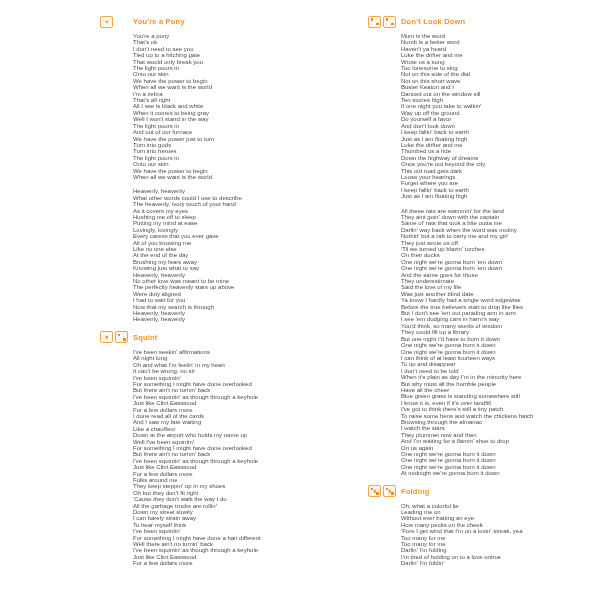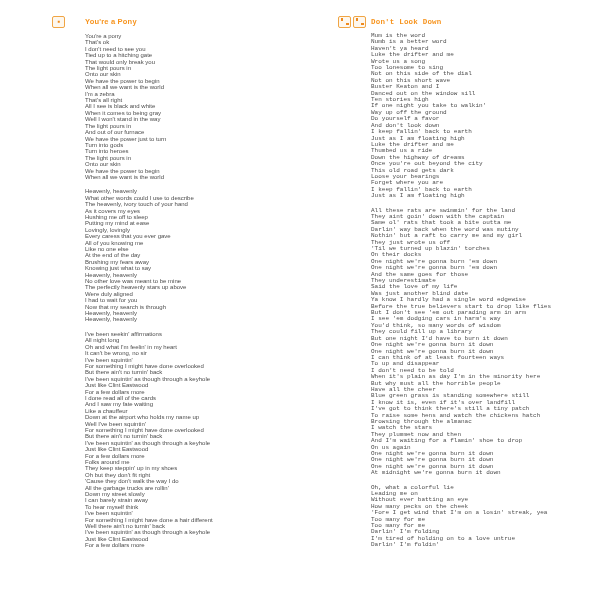--- a/index.html
+++ b/index.html
@@ -17,24 +17,25 @@
     font-family:"Liberation Sans","DejaVu Sans",sans-serif;
     -webkit-font-smoothing:antialiased;
   }
   .page{
     width:600px;
     height:590px;
     background:var(--bg);
     overflow:hidden;
     display:flex;
     padding-top:15px;
+    padding-left:48px;
   }
   .column{width:250px;}
   .column.left{margin-left:52px;}
-  .column.right{margin-left:36px;font-family:Liberation Mono, monospace;}
+  .column.right{margin-left:36px;}
   .section{margin-bottom:8px;}
   .section-header{
     display:flex;
     align-items:center;
     margin-bottom:5px;
     min-height:13px;
   }
   .dice{
     width:33px;
     flex:0 0 33px;
@@ -135,20 +136,32 @@
           <div class="lyric-line">No other love was meant to be mine</div>
           <div class="lyric-line">The perfectly heavenly stars up above</div>
           <div class="lyric-line">Were duly aligned</div>
           <div class="lyric-line">I had to wait for you</div>
           <div class="lyric-line">Now that my search is through</div>
           <div class="lyric-line">Heavenly, heavenly</div>
           <div class="lyric-line">Heavenly, heavenly</div>
         </div>
       </div>
       <div class="section">
+        <div class="section-header">
+          <span class="dice">
+            <span class="die">
+              <span class="dot c"></span>
+            </span>
+            <span class="die">
+              <span class="dot tl"></span>
+              <span class="dot br"></span>
+            </span>
+          </span>
+          <span class="track-title">Squint</span>
+        </div>
         <div class="lyrics">
           <div class="lyric-line">I've been seekin' affirmations</div>
           <div class="lyric-line">All night long</div>
           <div class="lyric-line">Oh and what I'm feelin' in my heart</div>
           <div class="lyric-line">It can't be wrong, no sir</div>
           <div class="lyric-line">I've been squintin'</div>
           <div class="lyric-line">For something I might have done overlooked</div>
           <div class="lyric-line">But there ain't no turnin' back</div>
           <div class="lyric-line">I've been squintin' as though through a keyhole</div>
           <div class="lyric-line">Just like Clint Eastwood</div>
@@ -264,20 +277,35 @@
           <div class="lyric-line">They plummet now and then</div>
           <div class="lyric-line">And I'm waiting for a flamin' shoe to drop</div>
           <div class="lyric-line">On us again</div>
           <div class="lyric-line">One night we're gonna burn it down</div>
           <div class="lyric-line">One night we're gonna burn it down</div>
           <div class="lyric-line">One night we're gonna burn it down</div>
           <div class="lyric-line">At midnight we're gonna burn it down</div>
         </div>
       </div>
       <div class="section">
+        <div class="section-header">
+          <span class="dice">
+            <span class="die">
+              <span class="dot tl"></span>
+              <span class="dot c"></span>
+              <span class="dot br"></span>
+            </span>
+            <span class="die">
+              <span class="dot tl"></span>
+              <span class="dot c"></span>
+              <span class="dot br"></span>
+            </span>
+          </span>
+          <span class="track-title">Folding</span>
+        </div>
         <div class="lyrics">
           <div class="lyric-line">Oh, what a colorful lie</div>
           <div class="lyric-line">Leading me on</div>
           <div class="lyric-line">Without ever batting an eye</div>
           <div class="lyric-line">How many pecks on the cheek</div>
           <div class="lyric-line">'Fore I get wind that I'm on a losin' streak, yea</div>
           <div class="lyric-line">Too many for me</div>
           <div class="lyric-line">Too many for me</div>
           <div class="lyric-line">Darlin' I'm folding</div>
           <div class="lyric-line">I'm tired of holding on to a love untrue</div>

